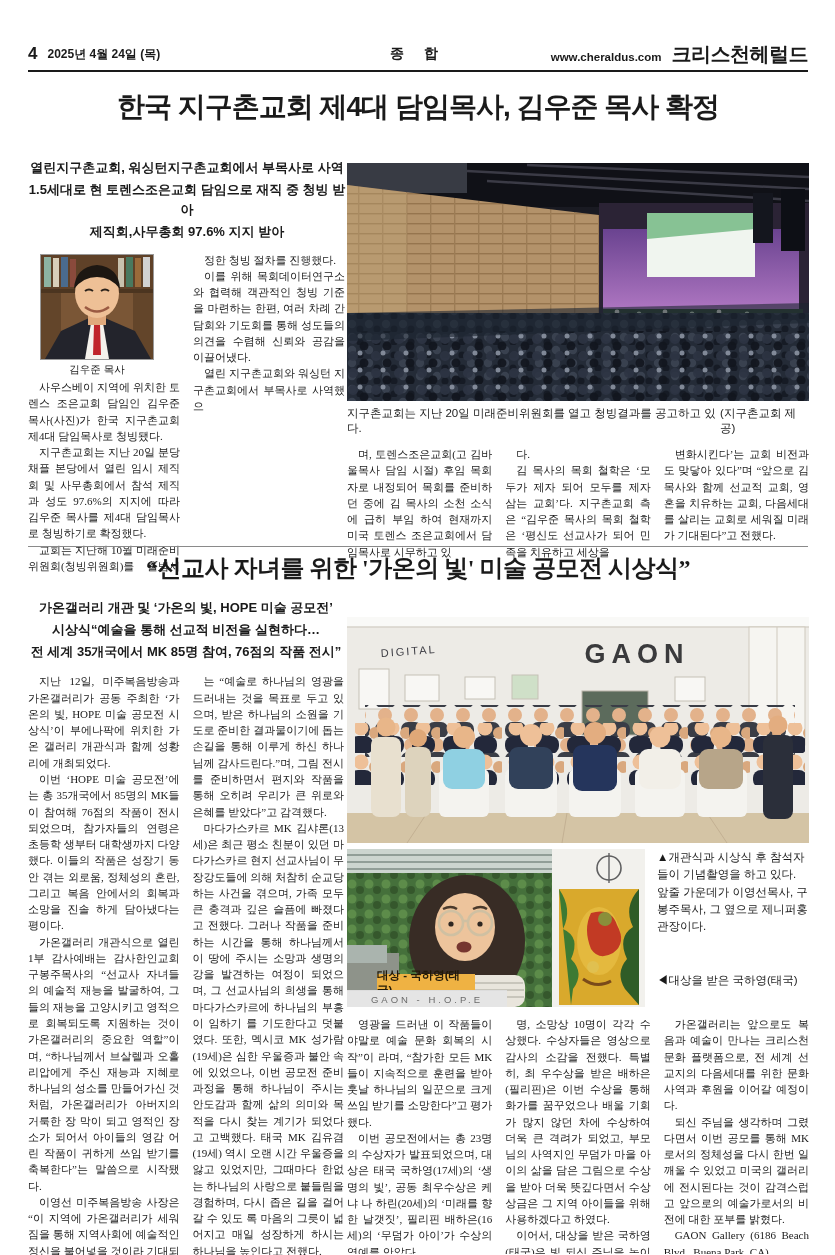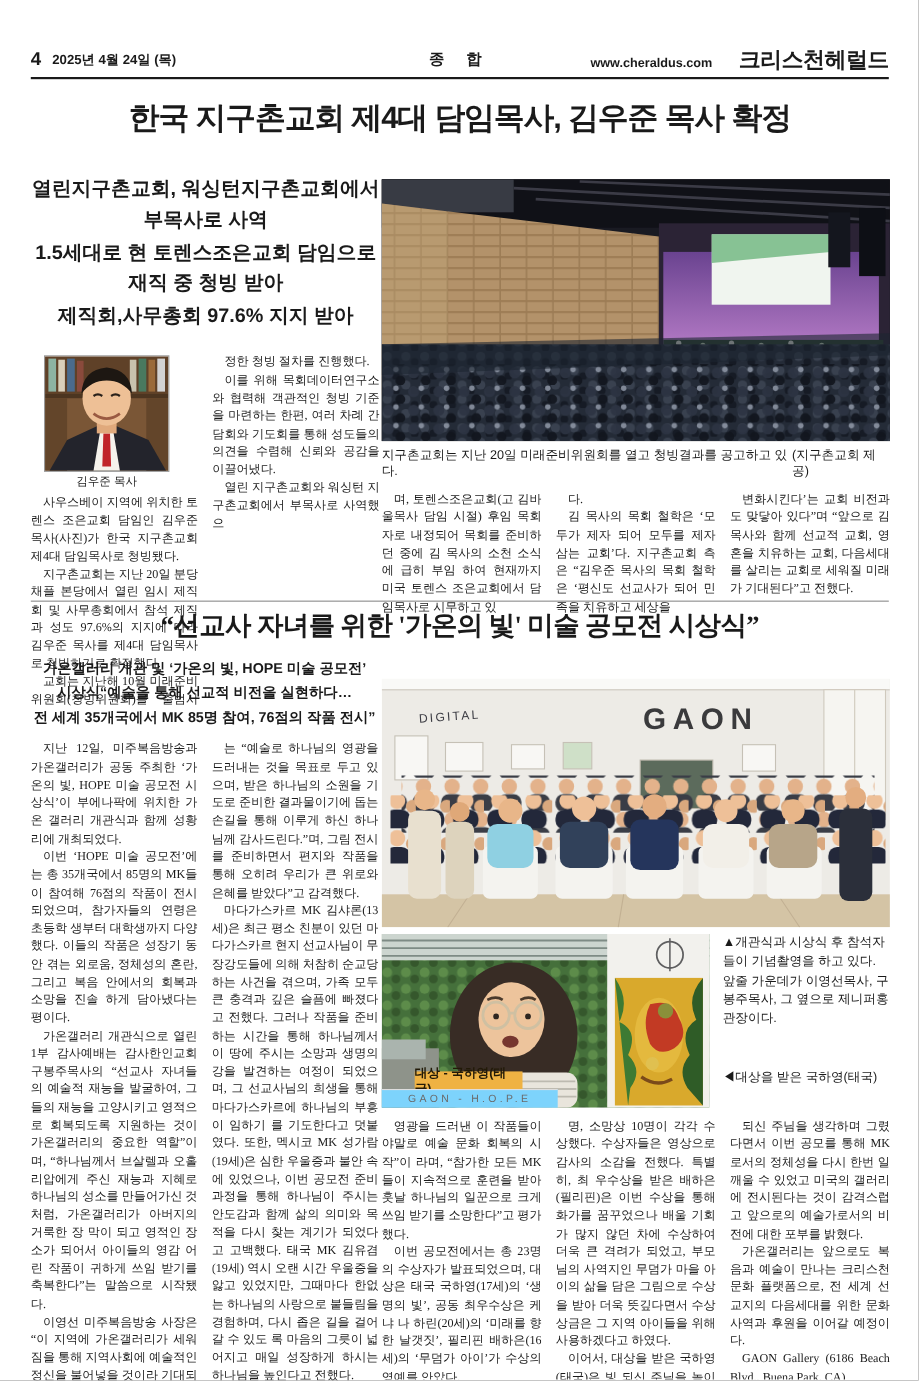--- a/index.html
+++ b/index.html
@@ -5,37 +5,37 @@
   html,body{margin:0;padding:0;background:#9a9a9a;}
   .page{position:relative;width:835px;height:1255px;margin:0 auto;background:#ffffff;
         font-family:"Liberation Serif",serif;color:#1a1a1a;overflow:hidden;}
   
   .header{position:absolute;left:28px;top:38px;width:780px;height:32px;
           border-bottom:2.5px solid #1a1a1a;display:flex;align-items:center;}
   .pageno{font-family:"Liberation Sans",sans-serif;font-size:17px;font-weight:700;margin-right:10px;}
   .date{font-family:"Liberation Sans",sans-serif;font-size:12px;font-weight:700;}
   .section{position:absolute;left:0;right:0;text-align:center;
            font-family:"Liberation Sans",sans-serif;font-size:14px;font-weight:900;letter-spacing:8px;}
-  .hright{margin-left:auto;display:flex;align-items:baseline;gap:24px;z-index:2;background:#fff;padding-left:6px;}
+  .hright{margin-left:auto;display:flex;align-items:baseline;gap:10px;z-index:2;background:#fff;padding-left:6px;}
   .website{font-family:"Liberation Sans",sans-serif;font-size:11.5px;font-weight:700;}
   .masthead{font-family:"Liberation Sans",sans-serif;font-size:20px;font-weight:900;letter-spacing:-0.5px;}
   
   .headline1{position:absolute;left:28px;top:88px;width:780px;text-align:center;
              font-family:"Liberation Sans",sans-serif;font-size:28px;font-weight:900;letter-spacing:-1px;}
   .headline2{position:absolute;left:28px;top:552px;width:780px;text-align:center;
              font-family:"Liberation Serif",serif;font-size:24px;font-weight:700;letter-spacing:-0.5px;}
   .subhead{font-family:"Liberation Sans",sans-serif;font-weight:700;text-align:center;}
   .subhead p{margin:0 0 2px 0;text-indent:0;}
   
   .cols{display:flex;gap:13px;overflow:hidden;}
   .col{width:152px;font-size:11px;line-height:1.48;text-align:justify;overflow:hidden;}
   .col p{margin:0;text-indent:1em;}
   
   .a1-left{position:absolute;left:28px;top:158px;width:318px;}
-  .a1-left .subhead{font-size:18px;line-height:1.55;margin-bottom:20px;}
+  .a1-left .subhead{font-size:13px;line-height:1.55;margin-bottom:9px;}
   .a1-left .cols{height:322px;}
   .portrait-box{float:left;width:114px;margin:2px 6px 2px 0;padding-left:12px;}
   .portrait-box svg{display:block;width:112px;height:104px;border:1px solid #999;}
   .portrait-cap{font-family:"Liberation Sans",sans-serif;font-size:10.5px;text-align:center;margin-top:2px;}
   .a1-right{position:absolute;left:347px;top:163px;width:462px;}
   .bigphoto{width:462px;height:238px;background:#111;}
   .bigphoto svg{display:block;width:100%;height:100%;}
   .caprow{display:flex;justify-content:space-between;font-family:"Liberation Sans",sans-serif;
           font-size:11.5px;margin-top:5px;}
   .a1-right .cols{margin-top:10px;height:118px;}
@@ -46,21 +46,21 @@
   .a2-left .cols{height:650px;}
   .a2-right{position:absolute;left:347px;top:617px;width:462px;}
   .groupphoto{width:462px;height:226px;}
   .groupphoto svg{display:block;width:100%;height:100%;}
   .midrow{display:flex;margin-top:6px;gap:12px;}
   .womanphoto{position:relative;width:298px;height:158px;flex:0 0 auto;}
   .womanphoto svg{display:block;width:100%;height:100%;}
   .award-band{position:absolute;left:30px;bottom:16px;width:98px;height:17px;background:#efb243;
               display:flex;align-items:center;justify-content:center;
               font-family:"Liberation Sans",sans-serif;font-size:11.5px;font-weight:900;color:#221a08;}
-  .award-sub{position:absolute;left:0;bottom:0;width:160px;height:16px;background:#7dd3fc;border-top:1px solid #ddd;
+  .award-sub{position:absolute;left:0;bottom:0;width:160px;height:16px;background:#e5e5e5;border-top:1px solid #ddd;
              display:flex;align-items:center;justify-content:center;
              font-family:"Liberation Sans",sans-serif;font-size:9.5px;letter-spacing:3px;color:#6a6a6a;}
   .capcol{display:flex;flex-direction:column;font-family:"Liberation Sans",sans-serif;
           font-size:11.5px;line-height:1.5;width:152px;}
   .cap-winner{margin-top:auto;margin-bottom:18px;}
   .a2-right .cols{margin-top:9px;height:238px;}
   .t{}
 </style>
 </head>
 <body>
@@ -329,20 +329,20 @@
     <div class="cols">
       <div class="col">
           <p>영광을 드러낸 이 작품들이야말로 예술 문화 회복의 시작”이 라며, “참가한 모든 MK들이 지속적으로 훈련을 받아 훗날 하나님의 일꾼으로 크게 쓰임 받기를 소망한다”고 평가했다.</p>
           <p>이번 공모전에서는 총 23명의 수상자가 발표되었으며, 대상은 태국 국하영(17세)의 ‘생명의 빛’, 공동 최우수상은 케냐 나 하린(20세)의 ‘미래를 향한 날갯짓’, 필리핀 배하은(16세)의 ‘무덤가 아이’가 수상의 영예를 안았다.</p>
         </div>
       <div class="col">
           <p>명, 소망상 10명이 각각 수상했다. 수상자들은 영상으로 감사의 소감을 전했다. 특별히, 최 우수상을 받은 배하은(필리핀)은 이번 수상을 통해 화가를 꿈꾸었으나 배울 기회가 많지 않던 차에 수상하여 더욱 큰 격려가 되었고, 부모님의 사역지인 무덤가 마을 아이의 삶을 담은 그림으로 수상을 받아 더욱 뜻깊다면서 수상상금은 그 지역 아이들을 위해 사용하겠다고 하였다.</p>
           <p>이어서, 대상을 받은 국하영(태국)은 빛 되신 주님을 높이고 주인</p>
         </div>
       <div class="col">
+          <p>가온갤러리는 앞으로도 복음과 예술이 만나는 크리스천 문화 플랫폼으로, 전 세계 선교지의 다음세대를 위한 문화 사역과 후원을 이어갈 예정이다.</p>
           <p>되신 주님을 생각하며 그렸다면서 이번 공모를 통해 MK로서의 정체성을 다시 한번 일깨울 수 있었고 미국의 갤러리에 전시된다는 것이 감격스럽고 앞으로의 예술가로서의 비전에 대한 포부를 밝혔다.</p>
-          <p>가온갤러리는 앞으로도 복음과 예술이 만나는 크리스천 문화 플랫폼으로, 전 세계 선교지의 다음세대를 위한 문화 사역과 후원을 이어갈 예정이다.</p>
           <p>GAON Gallery (6186 Beach Blvd., Buena Park, CA)</p>
         </div>
     </div>
   </div>
 
 </div>
 
 </body></html>

